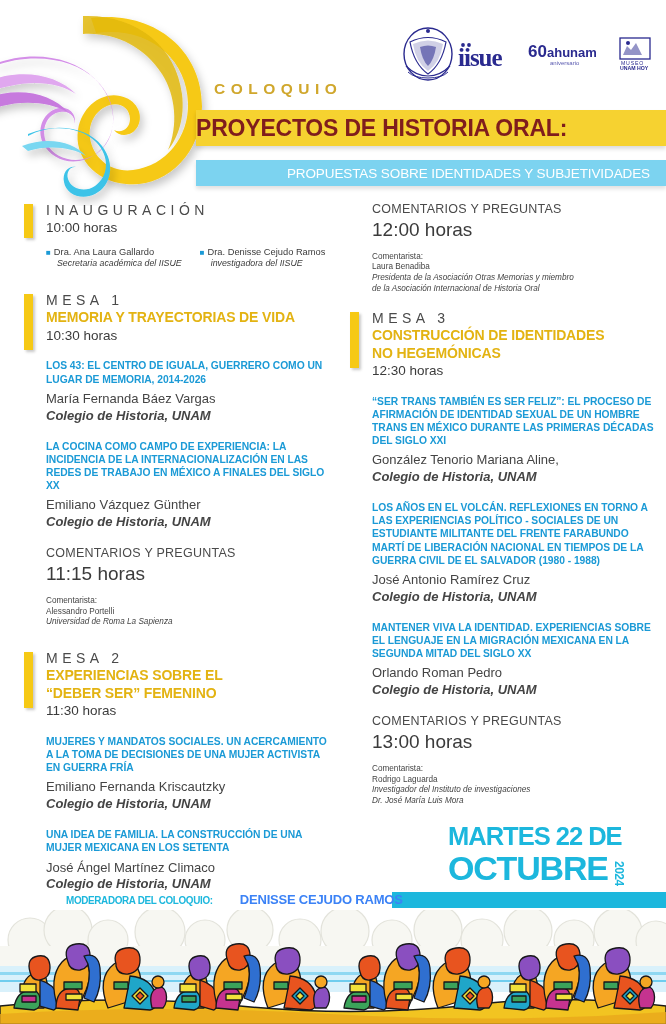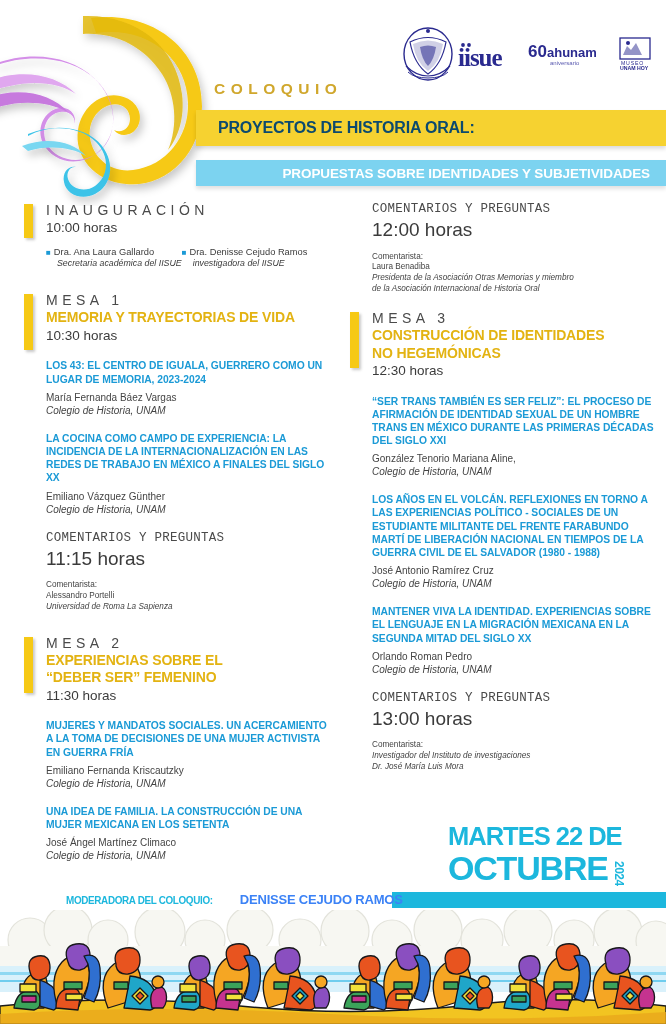--- a/index.html
+++ b/index.html
@@ -32,32 +32,32 @@
     color:#d0a72c;
   }
 
   .band-yellow {
     position:absolute; left:196px; top:110px; right:0; height:36px;
     background:#f6d230;
     display:flex; align-items:center;
     box-shadow:0 3px 4px rgba(0,0,0,.14);
   }
   .band-yellow span {
-    padding-left:22px; font-size:16px; font-weight:bold;
-    color:#0c4a6e; letter-spacing:-0.2px;
+    font-size:23px; font-weight:bold;
+    color:#7f1d1d; letter-spacing:-0.2px;
   }
 
   .band-blue {
     position:absolute; left:196px; top:160px; right:0; height:26px;
     background:#7cd3f0;
     display:flex; align-items:center; justify-content:flex-end;
     box-shadow:0 3px 4px rgba(0,0,0,.12);
   }
   .band-blue span {
-    padding-right:16px; font-size:13.5px; font-weight:bold;
+    padding-right:16px; font-size:13.5px; font-weight:normal;
     color:#ffffff; letter-spacing:-0.1px;
   }
 
   
   .columns {
     position:absolute; left:0; top:202px; width:666px; height:616px;
     display:flex;
   }
   .col { position:relative; }
   .col-left  { width:342px; padding-left:46px; padding-right:8px; }
@@ -78,35 +78,35 @@
   }
   .sect-sub {
     font-size:14px; font-weight:bold; color:#e3b312;
     line-height:1.18; margin-top:1px; letter-spacing:-0.15px;
   }
   .sect-time {
     font-size:13.5px; color:#3b3b3b; line-height:1.3; margin-top:1px;
   }
 
   .plain-head {
-    font-size:12.5px; color:#4a4a4a; letter-spacing:.25px; line-height:1.2;font-family:Liberation Mono, monospace;
+    font-size:12.5px; color:#4a4a4a; letter-spacing:.25px; line-height:1.2;
   }
   .plain-time { font-size:19px; color:#3b3b3b; line-height:1.35; }
 
   .talk {
     font-size:10.3px; font-weight:bold; color:#1b9ad6;
     line-height:1.28; letter-spacing:-0.05px;
   }
-  .author { font-size:10px; color:#444; line-height:1.3; margin-top:5px; }
-  .author i { font-style:italic; display:block; }
+  .author { font-size:13px; color:#444; line-height:1.3; margin-top:5px; }
+  .author i { font-style:italic; display:block;font-weight:bold; }
 
   .comentarista { font-size:8.2px; color:#444; line-height:1.32; }
   .comentarista i { font-style:italic; display:block; }
 
-  .speakers { display:flex; margin-top:9px; }
+  .speakers { display:flex; gap:18px; margin-top:9px; }
   .speaker { font-size:9.3px; color:#3b3b3b; line-height:1.35; }
   .speaker .bullet { color:#1b9ad6; font-size:8px; margin-right:3px; }
   .speaker i { font-style:italic; display:block; padding-left:11px; font-size:8.8px; }
 
   .gap-s { height:9px; }
   .gap-m { height:15px; }
   .gap-l { height:22px; }
 
   
   .footer { position:absolute; left:0; top:818px; width:666px; height:206px; }
@@ -238,21 +238,21 @@
 
     <div class="gap-l"></div>
 
     <div class="sect">
       <div class="marker tall"></div>
       <div class="sect-title">MESA  1</div>
       <div class="sect-sub">MEMORIA Y TRAYECTORIAS DE VIDA</div>
       <div class="sect-time">10:30 horas</div>
 
       <div class="gap-m"></div>
-      <div class="talk">LOS 43: EL CENTRO DE IGUALA, GUERRERO COMO UN LUGAR DE MEMORIA, 2023-2024</div>
+      <div class="talk">LOS 43: EL CENTRO DE IGUALA, GUERRERO COMO UN LUGAR DE MEMORIA, 2014-2026</div>
       <div class="author">
         <span>María Fernanda Báez Vargas</span>
         <i>Colegio de Historia, UNAM</i>
       </div>
 
       <div class="gap-m"></div>
       <div class="talk">LA COCINA COMO CAMPO DE EXPERIENCIA: LA INCIDENCIA DE LA INTERNACIONALIZACIÓN EN LAS REDES DE TRABAJO EN MÉXICO A FINALES DEL SIGLO XX</div>
       <div class="author">
         <span>Emiliano Vázquez Günther</span>
         <i>Colegio de Historia, UNAM</i>
@@ -337,20 +337,21 @@
         <span>Orlando Roman Pedro</span>
         <i>Colegio de Historia, UNAM</i>
       </div>
 
       <div class="gap-m"></div>
       <div class="plain-head">COMENTARIOS Y PREGUNTAS</div>
       <div class="plain-time">13:00 horas</div>
       <div class="gap-s"></div>
       <div class="comentarista">
         <div>Comentarista:</div>
+        <div>Rodrigo Laguarda</div>
         <i>Investigador del Instituto de investigaciones</i>
         <i>Dr. José María Luis Mora</i>
       </div>
     </div>
   </div>
 </div>
 
 <div class="footer">
 
 

